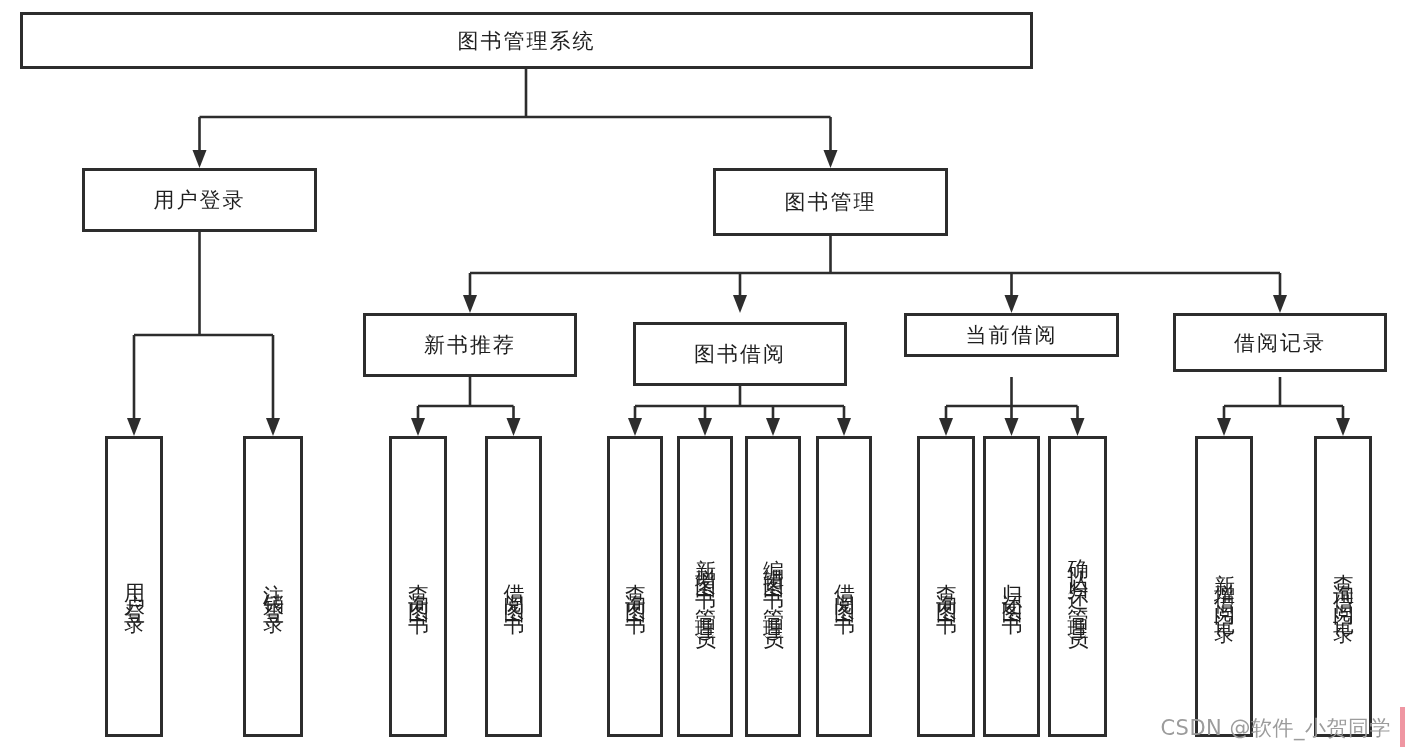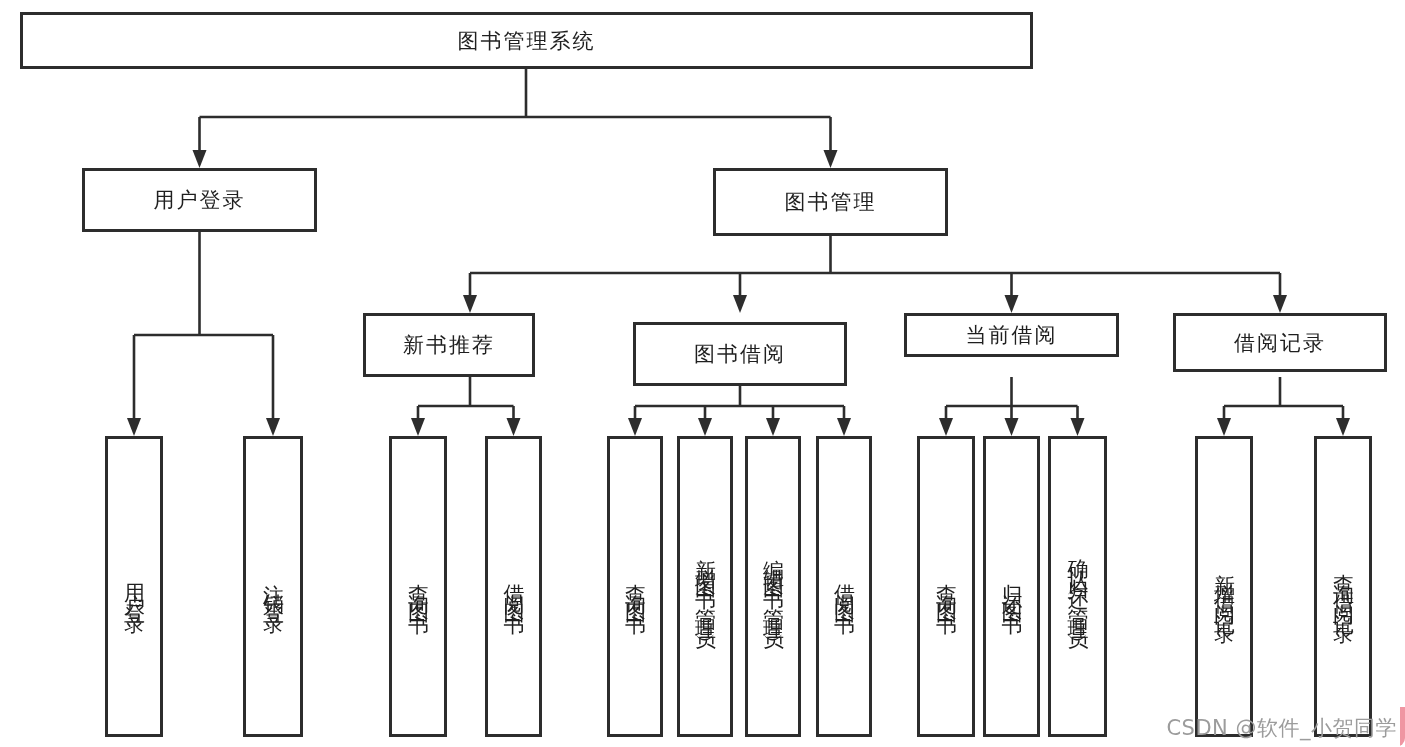--- a/index.html
+++ b/index.html
@@ -7,21 +7,20 @@
     padding: 0;
     background: #ffffff;
     font-family: "DejaVu Sans", "Liberation Sans", sans-serif;
   }
   #stage {
     position: relative;
     width: 1405px;
     height: 747px;
     background: #ffffff;
     overflow: hidden;
-    border-radius: 9px;
   }
   #connectors {
     position: absolute;
     left: 0;
     top: 0;
     z-index: 1;
   }
   .box {
     position: absolute;
     box-sizing: border-box;
@@ -41,21 +40,21 @@
   .vlabel {
     writing-mode: vertical-rl;
     text-orientation: mixed;
     font-size: 21px;
     letter-spacing: 10px;
     line-height: 1;
     white-space: nowrap;
   }
   .watermark {
     position: absolute;
-    right: 8px;
+    right: 14px;
     bottom: 5px;
     font-size: 21px;
     color: #9c9c9c;
     letter-spacing: 0.5px;
     z-index: 5;
     white-space: nowrap;
     margin-left: 44px;
   }
   .corner-strip {
     position: absolute;
@@ -116,21 +115,21 @@
     <span class="hlabel">图书管理系统</span>
   </div>
 
   <div class="box" style="left:82px; top:168px; width:235px; height:64px">
     <span class="hlabel">用户登录</span>
   </div>
   <div class="box" style="left:713px; top:168px; width:235px; height:68px">
     <span class="hlabel">图书管理</span>
   </div>
 
-  <div class="box" style="left:363px; top:313px; width:172px; height:64px">
+  <div class="box" style="left:363px; top:313px; width:214px; height:64px">
     <span class="hlabel">新书推荐</span>
   </div>
   <div class="box" style="left:633px; top:322px; width:214px; height:64px">
     <span class="hlabel">图书借阅</span>
   </div>
   <div class="box" style="left:904px; top:313px; width:215px; height:44px">
     <span class="hlabel">当前借阅</span>
   </div>
   <div class="box" style="left:1173px; top:313px; width:214px; height:59px">
     <span class="hlabel">借阅记录</span>

